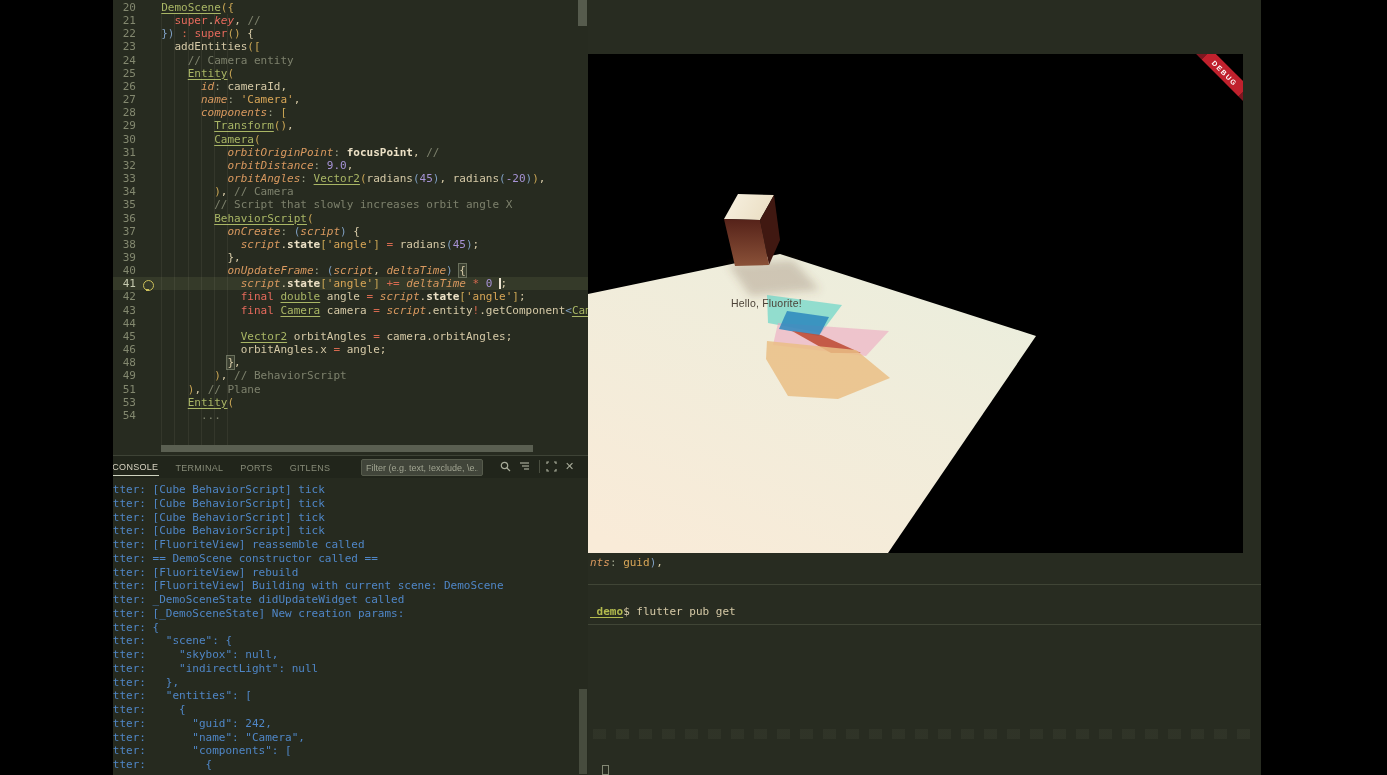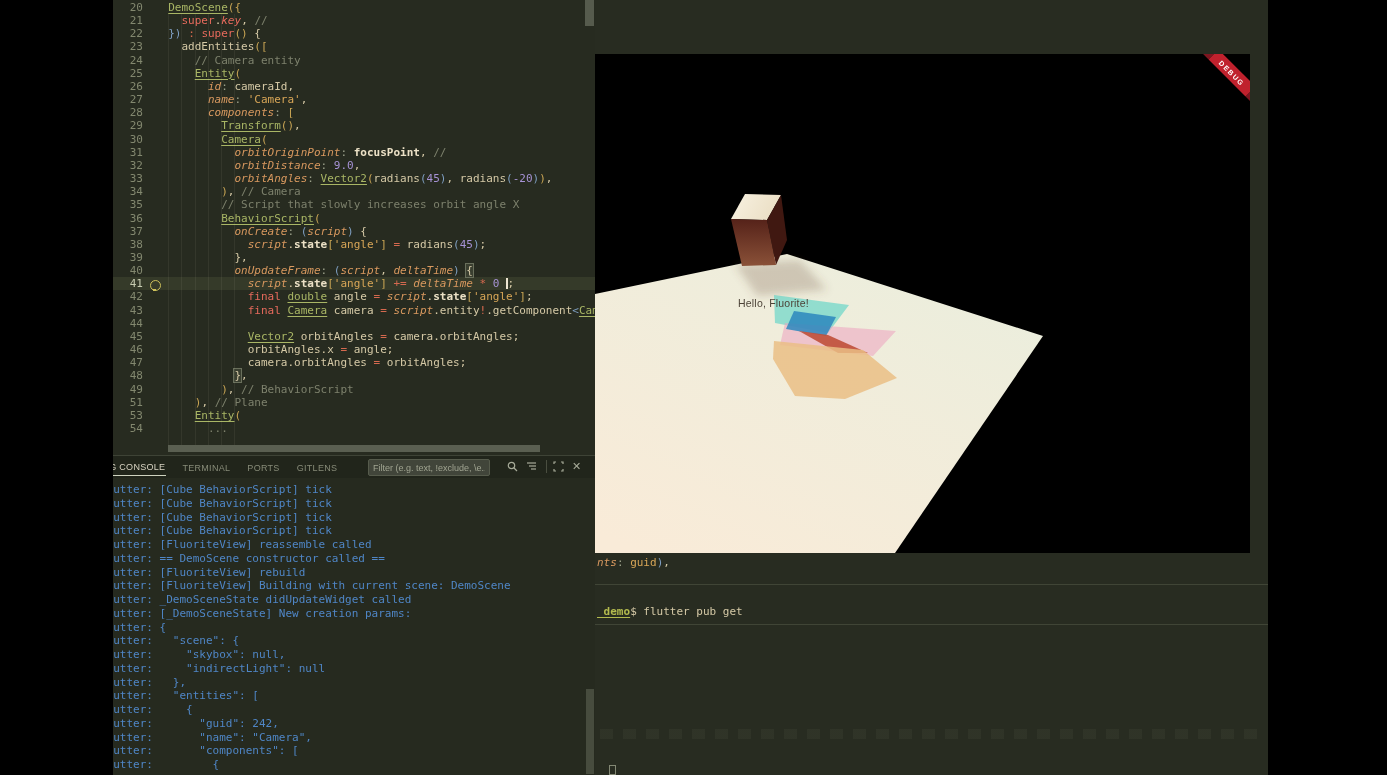--- a/index.html
+++ b/index.html
@@ -1,19 +1,19 @@
 <!DOCTYPE html>
 <html><head>
 <meta charset="utf-8">
 <style>
   html,body{margin:0;padding:0;background:#000;}
   #stage{position:relative;width:1387px;height:775px;background:#000;overflow:hidden;
          font-family:"Liberation Sans",sans-serif;}
   
-  .vscode{position:absolute;left:80px;top:0;width:1188px;height:549px;background:#272b20;}
+  .vscode{position:absolute;left:73px;top:0;width:1188px;height:549px;background:#272b20;}
   .group-left{position:absolute;left:0;top:0;width:515px;height:775px;}
   .editor{position:absolute;left:0;top:0;width:515px;height:455px;background:#272b20;overflow:hidden;}
   .code-lines{position:absolute;left:0;top:1px;width:515px;}
   .cl{height:13.17px;line-height:13.17px;white-space:pre;font:11px/13.17px "DejaVu Sans Mono",monospace;color:#d5c9a6;}
   .cl.hl{background:#353a29;}
   .ln{display:inline-block;width:63px;text-align:right;color:#83886f;}
   .cl.hl .ln{color:#c7cbb0;}
   .lt{padding-left:12px;}
   .tok-p{color:#d5c9a6;}
   .tok-cls{color:#a9b665;text-decoration:underline;text-underline-offset:2px;}
@@ -103,21 +103,20 @@
             <div class="cl"><span class="ln">37</span><span class="lt"><span class="tok-p">            </span><span class="tok-prop">onCreate</span><span class="tok-d">: </span><span class="tok-bkb">(</span><span class="tok-prop">script</span><span class="tok-bkb">)</span><span class="tok-p"> {</span></span></div>
             <div class="cl"><span class="ln">38</span><span class="lt"><span class="tok-p">              </span><span class="tok-prop">script</span><span class="tok-p">.</span><span class="tok-b">state</span><span class="tok-bk">[</span><span class="tok-str">'angle'</span><span class="tok-bk">]</span><span class="tok-p"> </span><span class="tok-op">=</span><span class="tok-p"> radians</span><span class="tok-bkb">(</span><span class="tok-num">45</span><span class="tok-bkb">)</span><span class="tok-p">;</span></span></div>
             <div class="cl"><span class="ln">39</span><span class="lt"><span class="tok-p">            </span><span class="tok-p">},</span></span></div>
             <div class="cl"><span class="ln">40</span><span class="lt"><span class="tok-p">            </span><span class="tok-prop">onUpdateFrame</span><span class="tok-d">: </span><span class="tok-bkb">(</span><span class="tok-prop">script</span><span class="tok-p">, </span><span class="tok-prop">deltaTime</span><span class="tok-bkb">)</span><span class="tok-p"> </span><span class="tok-bhl">{</span></span></div>
             <div class="cl hl"><span class="ln">41</span><span class="lt"><span class="tok-p">              </span><span class="tok-prop">script</span><span class="tok-p">.</span><span class="tok-b">state</span><span class="tok-bk">[</span><span class="tok-str">'angle'</span><span class="tok-bk">]</span><span class="tok-p"> </span><span class="tok-op">+=</span><span class="tok-p"> </span><span class="tok-prop">deltaTime</span><span class="tok-p"> </span><span class="tok-op">*</span><span class="tok-p"> </span><span class="tok-num">0</span><span class="tok-p"> </span><span class="tok-cur"></span><span class="tok-p">;</span></span></div>
             <div class="cl"><span class="ln">42</span><span class="lt"><span class="tok-p">              </span><span class="tok-kw">final</span><span class="tok-p"> </span><span class="tok-cls">double</span><span class="tok-p"> angle </span><span class="tok-op">=</span><span class="tok-p"> </span><span class="tok-prop">script</span><span class="tok-p">.</span><span class="tok-b">state</span><span class="tok-bk">[</span><span class="tok-str">'angle'</span><span class="tok-bk">]</span><span class="tok-p">;</span></span></div>
             <div class="cl"><span class="ln">43</span><span class="lt"><span class="tok-p">              </span><span class="tok-kw">final</span><span class="tok-p"> </span><span class="tok-cls">Camera</span><span class="tok-p"> camera </span><span class="tok-op">=</span><span class="tok-p"> </span><span class="tok-prop">script</span><span class="tok-p">.</span><span class="tok-p">entity</span><span class="tok-op">!</span><span class="tok-p">.</span><span class="tok-p">getComponent</span><span class="tok-bkb">&lt;</span><span class="tok-cls">Camera</span></span></div>
             <div class="cl"><span class="ln">44</span><span class="lt"></span></div>
             <div class="cl"><span class="ln">45</span><span class="lt"><span class="tok-p">              </span><span class="tok-cls">Vector2</span><span class="tok-p"> orbitAngles </span><span class="tok-op">=</span><span class="tok-p"> camera.orbitAngles;</span></span></div>
             <div class="cl"><span class="ln">46</span><span class="lt"><span class="tok-p">              </span><span class="tok-p">orbitAngles.x </span><span class="tok-op">=</span><span class="tok-p"> angle;</span></span></div>
-            <div class="cl"><span class="ln">47</span><span class="lt"><span class="tok-p">              </span><span class="tok-p">camera.orbitAngles </span><span class="tok-op">=</span><span class="tok-p"> orbitAngles;</span></span></div>
             <div class="cl"><span class="ln">48</span><span class="lt"><span class="tok-p">            </span><span class="tok-bhl">}</span><span class="tok-p">,</span></span></div>
             <div class="cl"><span class="ln">49</span><span class="lt"><span class="tok-p">          </span><span class="tok-bk">)</span><span class="tok-p">, </span><span class="tok-com">// BehaviorScript</span></span></div>
             <div class="cl"><span class="ln">51</span><span class="lt"><span class="tok-p">      </span><span class="tok-bk">)</span><span class="tok-p">, </span><span class="tok-com">// Plane</span></span></div>
             <div class="cl"><span class="ln">53</span><span class="lt"><span class="tok-p">      </span><span class="tok-cls">Entity</span><span class="tok-bk">(</span></span></div>
             <div class="cl"><span class="ln">54</span><span class="lt"><span class="tok-p">        </span><span class="tok-com">...</span></span></div>
           </div>
         <div id="guides">
             <div class="guide" style="left: 88.24px;"></div>
             <div class="guide" style="left: 101.48px;"></div>
             <div class="guide" style="left: 114.72px;"></div>

